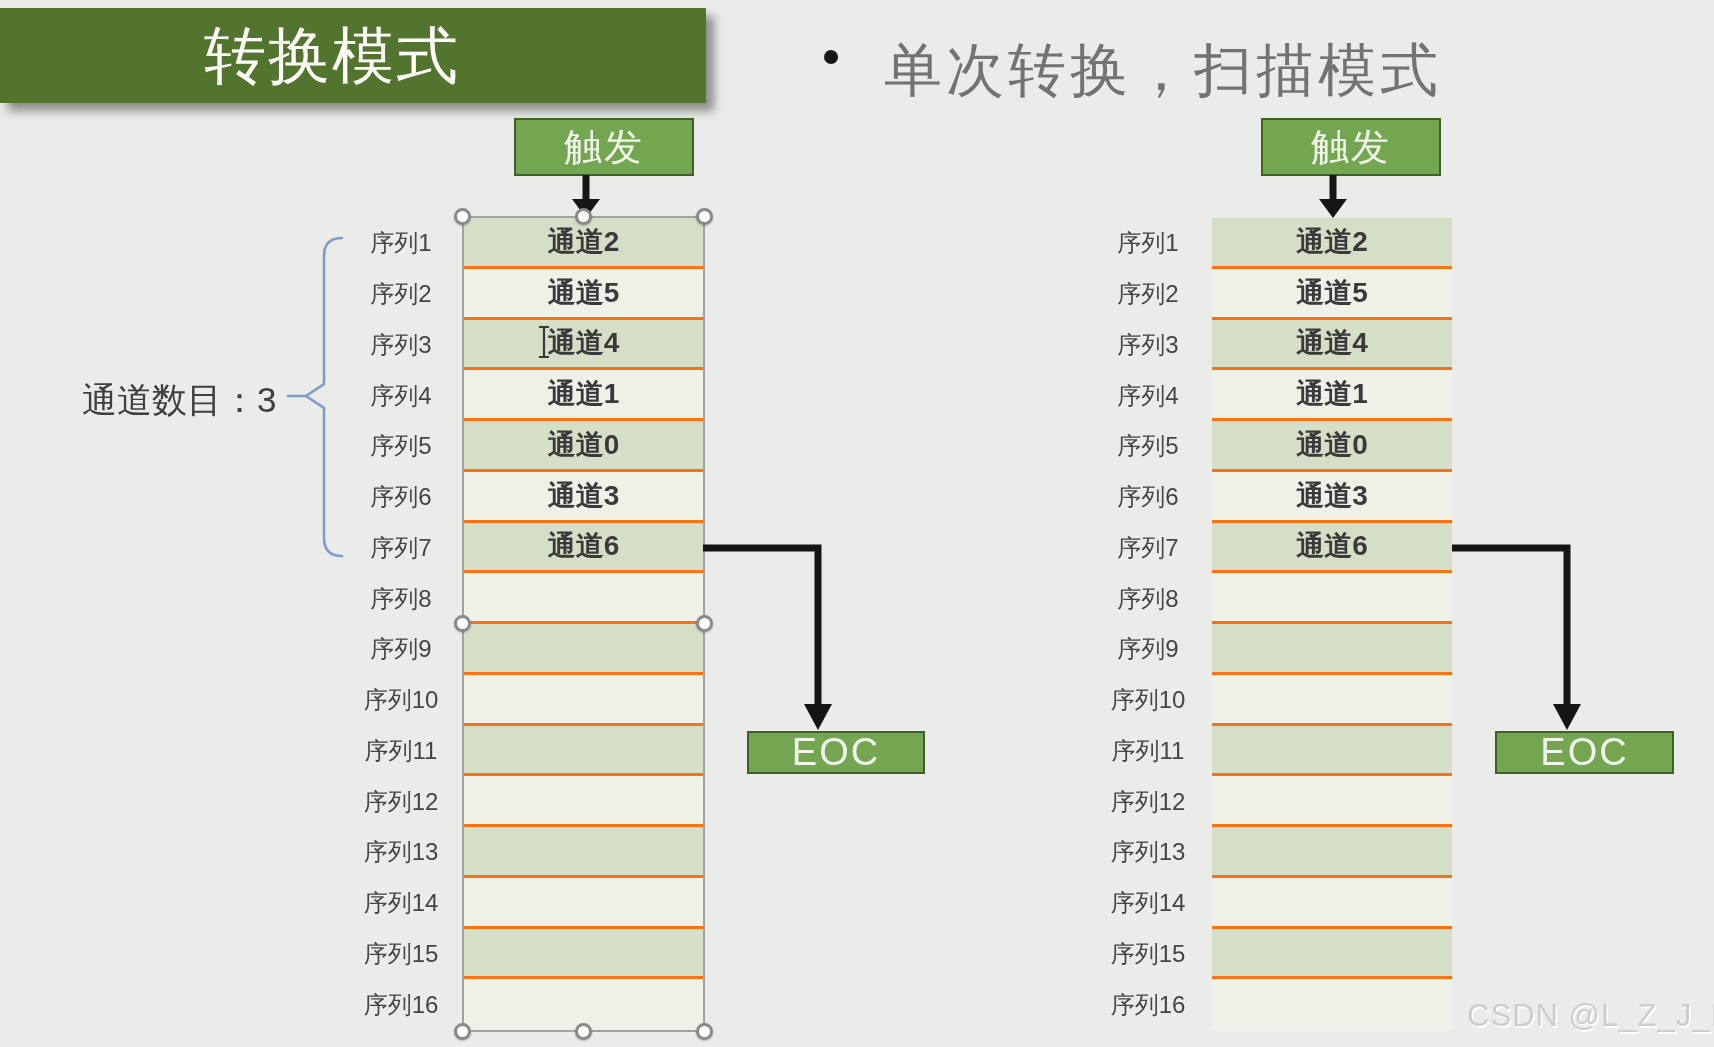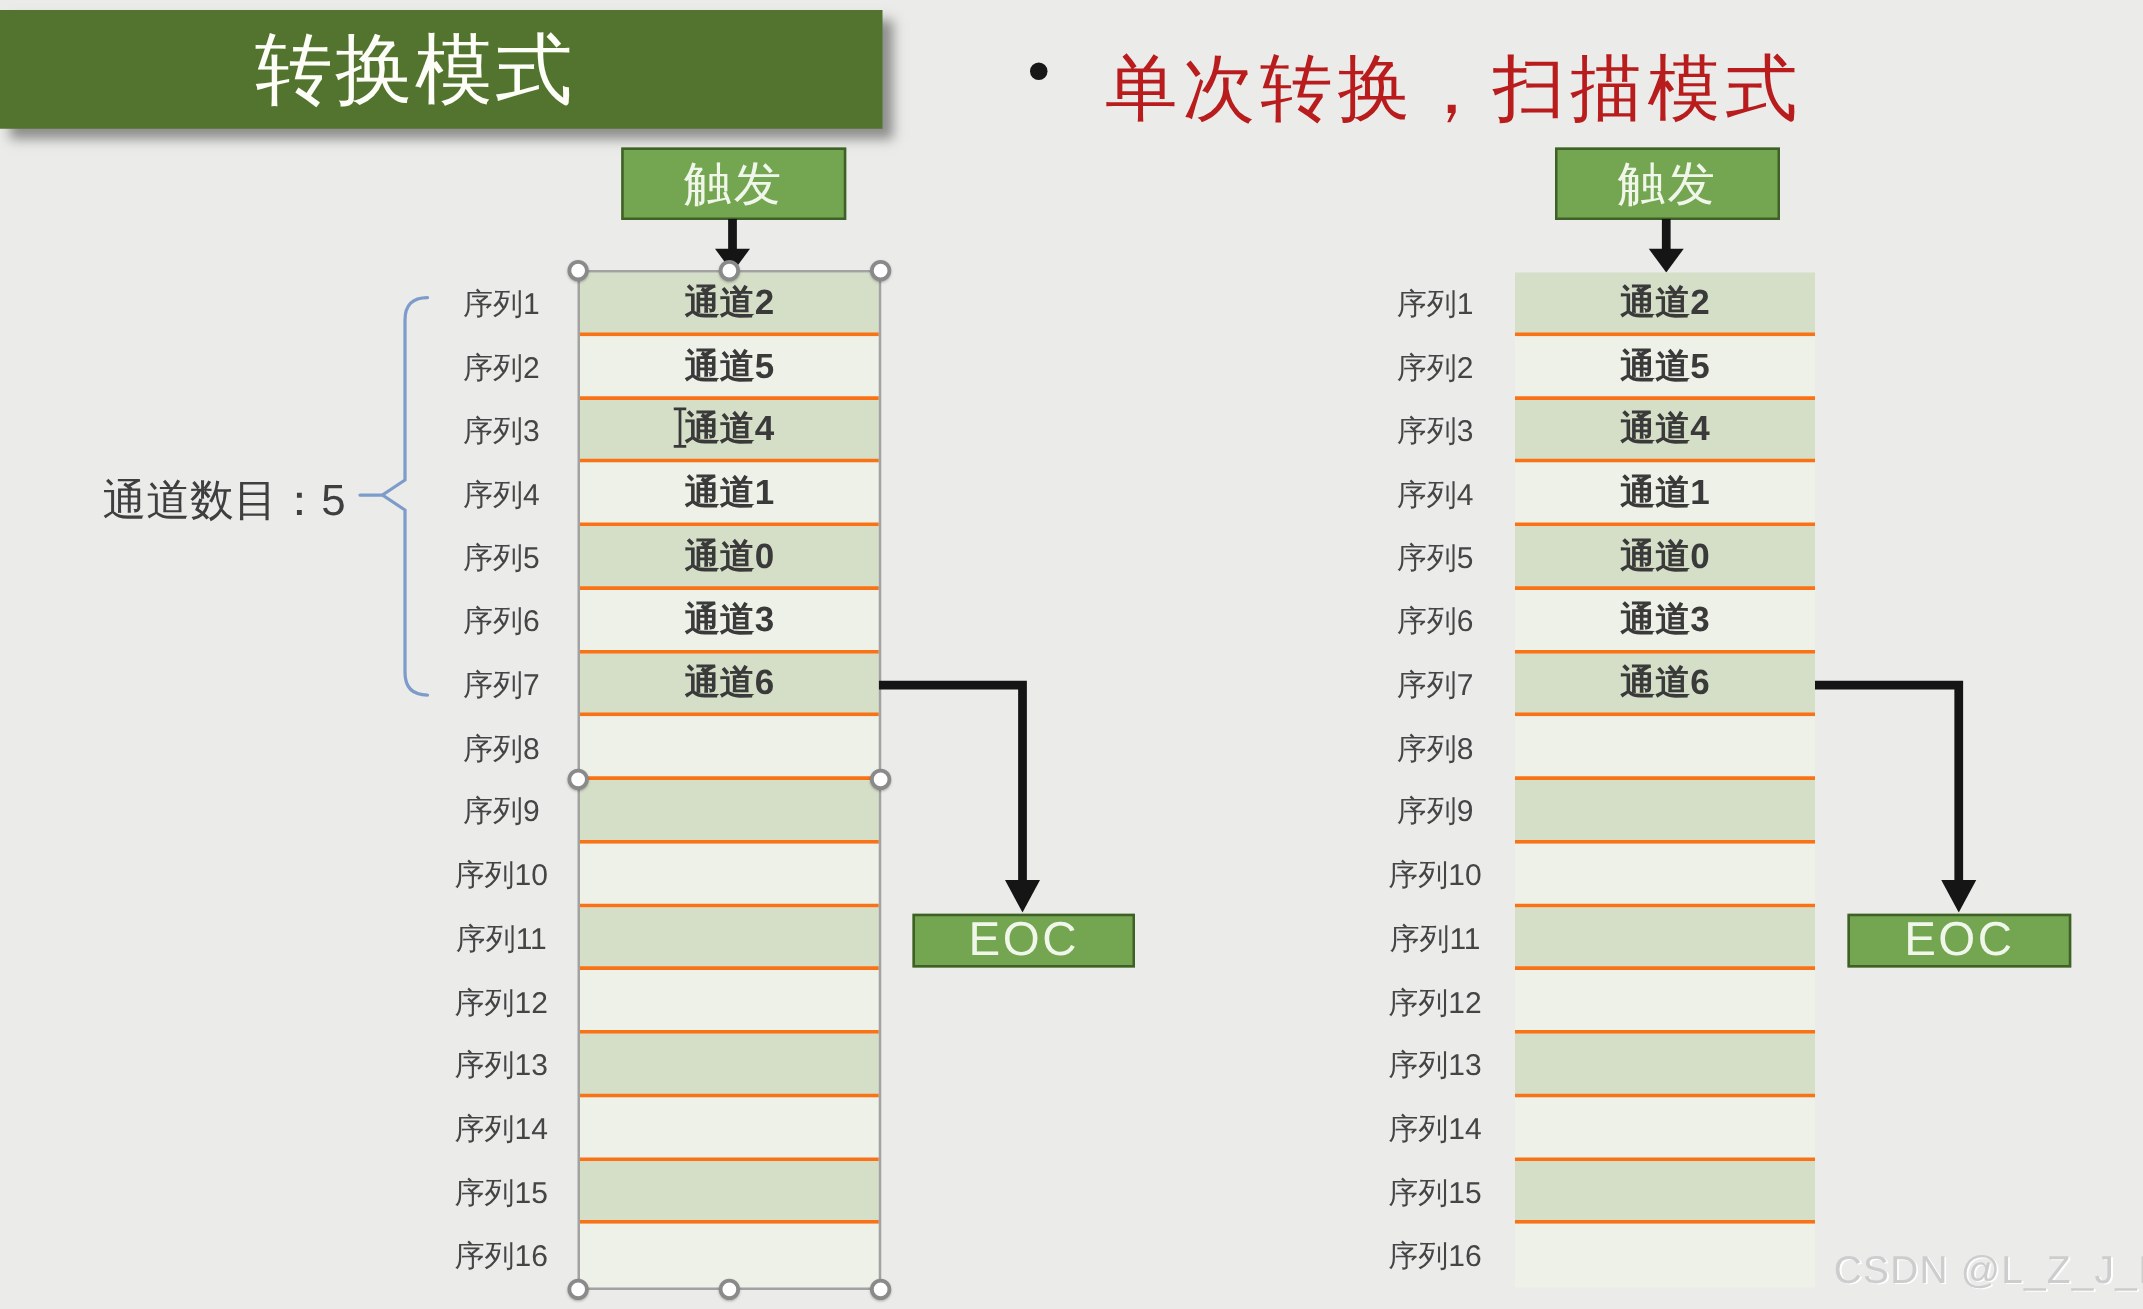--- a/index.html
+++ b/index.html
@@ -7,25 +7,25 @@
   .abs{position:absolute;}
 
   
   .title-bar{left:0;top:8px;width:706px;height:95px;background:#53742f;
     box-shadow:8px 8px 9px rgba(50,50,50,.5);
     display:flex;align-items:center;justify-content:center;padding-right:42px;box-sizing:border-box;}
   .title-bar span{font-size:62px;color:#fdfef8;letter-spacing:2px;}
 
   
   .bullet-dot{left:824px;top:50px;width:14px;height:14px;border-radius:50%;background:#171717;}
-  .bullet-text{left:884px;top:32px;font-size:58px;color:#b91c1c;letter-spacing:4px;white-space:nowrap;}
+  .bullet-text{left:884px;top:32px;font-size:58px;color:#737373;letter-spacing:4px;white-space:nowrap;}
 
   
   .gbox{background:#74a551;border:2px solid #3f6026;box-sizing:border-box;
-    display:flex;align-items:center;justify-content:center;color:#f0f7ea;}
+    display:flex;align-items:center;justify-content:center;color:#f0f7ea;margin-left:17px;}
   .trigger{width:180px;height:58px;top:118px;font-size:38px;letter-spacing:2px;}
   .trigger.l{left:497px;} .trigger.r{left:1244px;}
   .eoc{width:178px;height:43px;top:731px;font-size:38px;letter-spacing:2px;}
   .eoc.l{left:730px;} .eoc.r{left:1478px;width:179px;}
 
   
   .cells{display:grid;grid-auto-rows:1fr;}
   .cells.l{left:464px;top:218px;width:239px;height:812px;}
   .cells.r{left:1212px;top:218px;width:240px;height:812px;}
   .cells > .cell{display:flex;align-items:center;justify-content:center;
@@ -70,21 +70,21 @@
 
 <div class="abs gbox trigger l">
   <span>触发</span>
 </div>
 
 <svg class="abs" style="left:569px;top:175px;" width="34" height="44" viewBox="0 0 34 44">
   <line x1="17" y1="0" x2="17" y2="26" stroke="#151515" stroke-width="7"></line>
   <polygon points="3,24 31,24 17,43" fill="#151515"></polygon>
 </svg>
 
-<div class="abs chan-count">通道数目：5</div>
+<div class="abs chan-count">通道数目：3</div>
 <svg class="abs" style="left:286px;top:234px;" width="64" height="330" viewBox="0 0 64 330">
   <path d="M56,4 Q38,4 38,22 L38,150 L20,162 L38,174 L38,304 Q38,322 56,322" fill="none" stroke="#7e9cc9" stroke-width="2.6" stroke-linecap="round"></path>
   <line x1="2" y1="162" x2="20" y2="162" stroke="#7e9cc9" stroke-width="2.6" stroke-linecap="round"></line>
 </svg>
 
 <div class="abs labels l">
     <div class="cell">序列1</div>
     <div class="cell">序列2</div>
     <div class="cell">序列3</div>
     <div class="cell">序列4</div>

